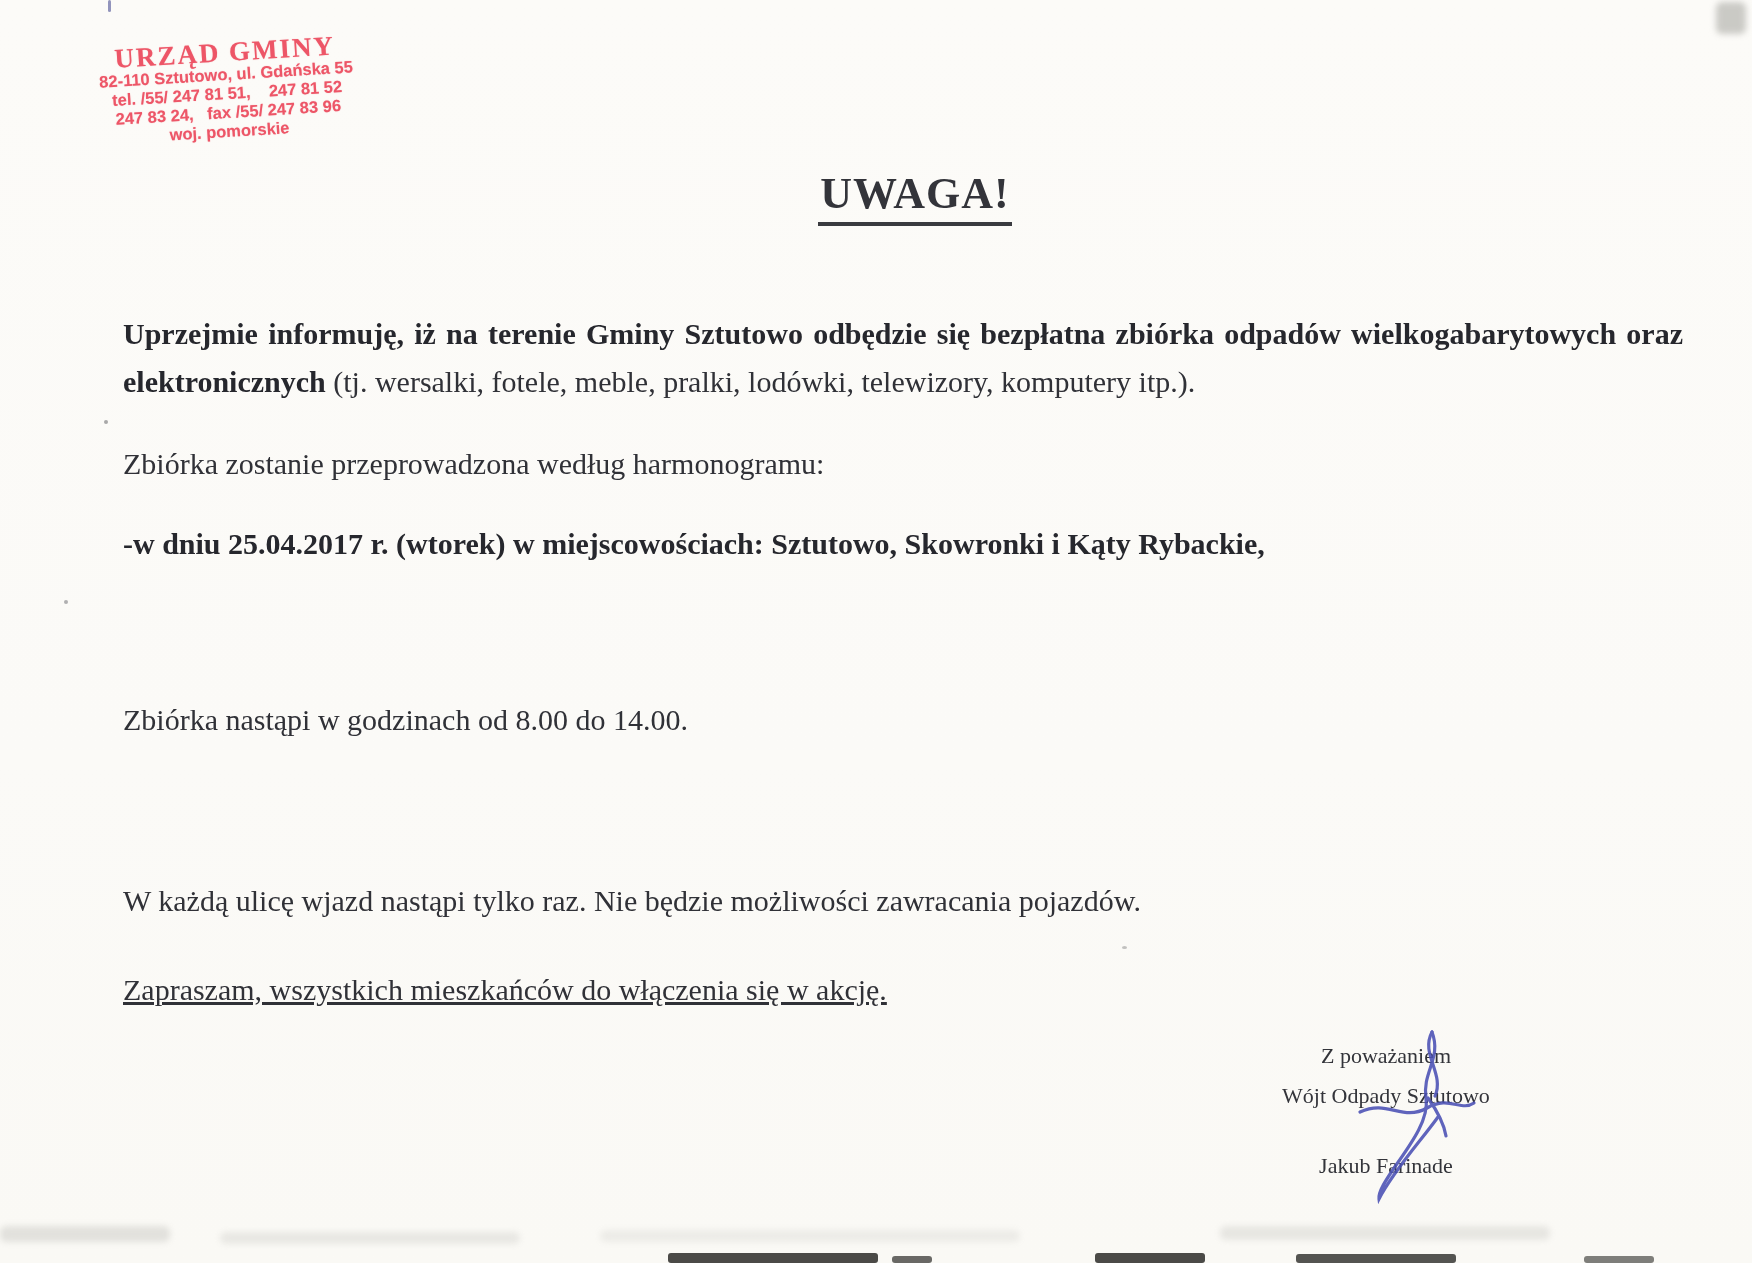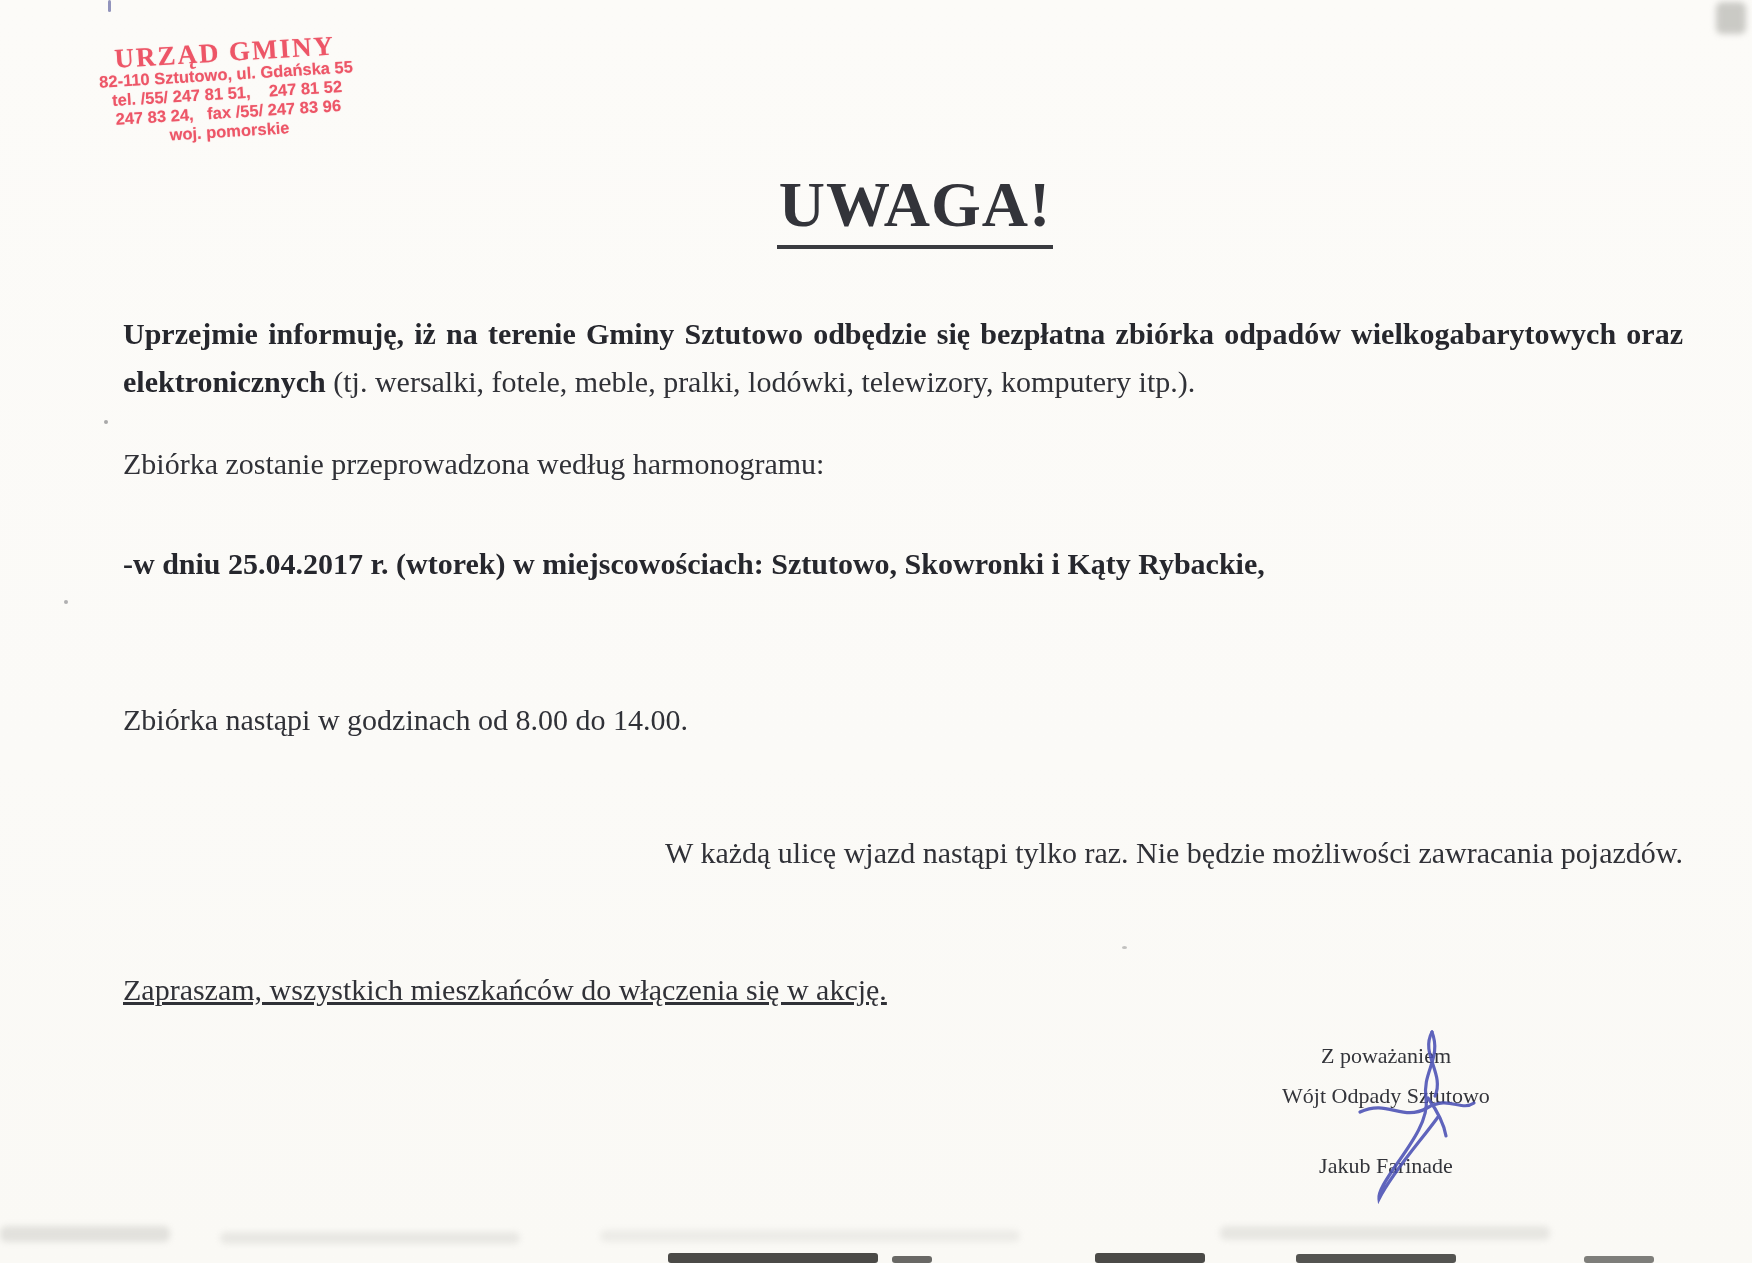--- a/index.html
+++ b/index.html
@@ -31,21 +31,21 @@
     font-family:"Liberation Sans", sans-serif;
     font-weight:bold;font-size:16.5px;line-height:19px;
     white-space:nowrap;
   }
   
   .title-wrap{
     position:absolute;left:725px;top:168px;width:380px;text-align:center;
   }
   .title{
     display:inline-block;
-    font-size:64px;font-weight:bold;color:#33343a;
+    font-size:44px;font-weight:bold;color:#33343a;
     letter-spacing:1px;
     border-bottom:4px solid #3a3b40;
     padding:0 2px 3px 2px;
   }
   
   .para{
     position:absolute;left:123px;width:1560px;
     font-size:30px;line-height:48px;color:#303137;
   }
   .just{text-align:justify;text-justify:inter-word;}
@@ -79,27 +79,27 @@
   <div class="title-wrap">
     <span class="title">UWAGA!</span>
   </div>
 
   <div class="para just" style="top:310px;">
     <span class="b">Uprzejmie informuję, iż na terenie Gminy Sztutowo odbędzie się bezpłatna zbiórka odpadów wielkogabarytowych oraz elektronicznych</span><span> (tj. wersalki, fotele, meble, pralki, lodówki, telewizory, komputery itp.). </span><span class="u"></span>
   </div>
 
   <div class="para" style="top:440px;">Zbiórka zostanie przeprowadzona według harmonogramu:</div>
 
-  <div class="para b" style="top:540px;">-w dniu 25.04.2017 r. (wtorek) w miejscowościach: Sztutowo, Skowronki i Kąty Rybackie,</div>
+  <div class="para b" style="top:520px;">-w dniu 25.04.2017 r. (wtorek) w miejscowościach: Sztutowo, Skowronki i Kąty Rybackie,</div>
 
 
   <div class="para" style="top:696px;">Zbiórka nastąpi w godzinach od 8.00 do 14.00.</div>
 
 
-  <div class="para" style="top:829px;text-align:right;">W każdą ulicę wjazd nastąpi tylko raz. Nie będzie możliwości zawracania pojazdów.</div>
+  <div class="para" style="top:877px;">W każdą ulicę wjazd nastąpi tylko raz. Nie będzie możliwości zawracania pojazdów.</div>
 
   <div class="para" style="top:966px;text-decoration:underline;">Zapraszam, wszystkich mieszkańców do włączenia się w akcję.</div>
 
   <div class="sig">
     <div>Z poważaniem</div>
     <div>Wójt Odpady Sztutowo</div>
     <div class="name">Jakub Farinade</div>
   </div>
 
   <svg class="ink" width="150" height="195" viewBox="0 0 150 195">

